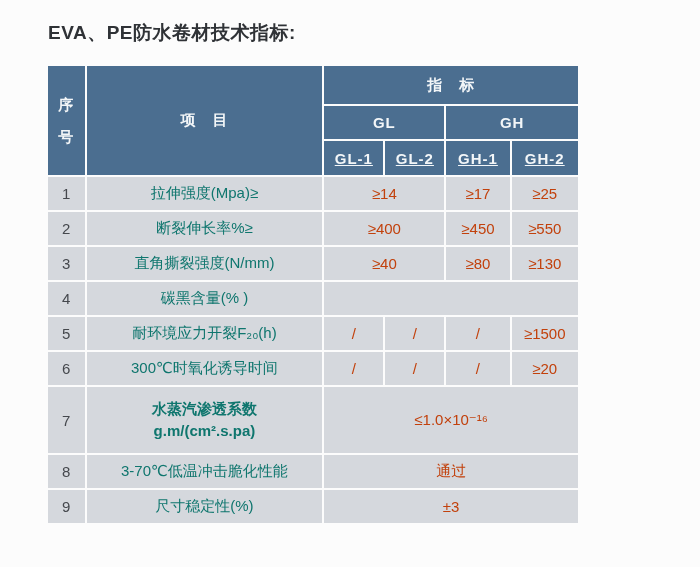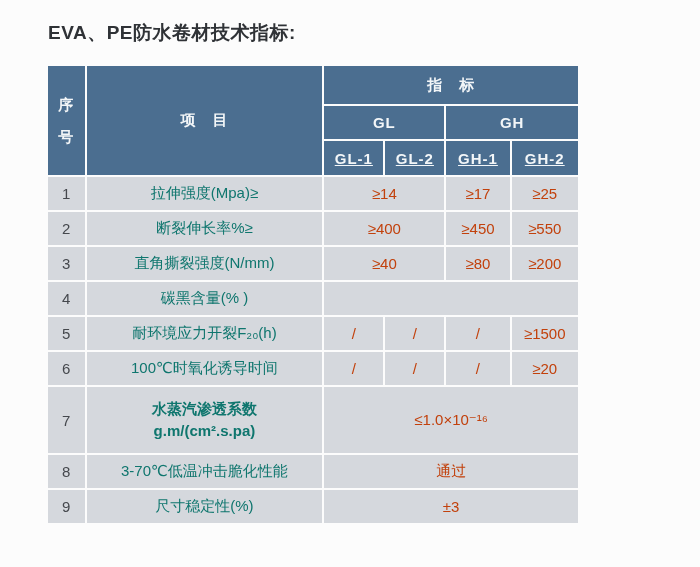--- a/index.html
+++ b/index.html
@@ -114,38 +114,38 @@
         <td class="item-cell">断裂伸长率%≥</td>
         <td class="val-cell" colspan="2">≥400</td>
         <td class="val-cell">≥450</td>
         <td class="val-cell">≥550</td>
       </tr>
       <tr class="r">
         <td class="num-cell">3</td>
         <td class="item-cell">直角撕裂强度(N/mm)</td>
         <td class="val-cell" colspan="2">≥40</td>
         <td class="val-cell">≥80</td>
-        <td class="val-cell">≥200</td>
+        <td class="val-cell">≥130</td>
       </tr>
       <tr class="r">
         <td class="num-cell">4</td>
         <td class="item-cell">碳黑含量(% )</td>
         <td class="val-cell" colspan="4"></td>
       </tr>
       <tr class="r">
         <td class="num-cell">5</td>
         <td class="item-cell">耐环境应力开裂F₂₀(h)</td>
         <td class="val-cell">/</td>
         <td class="val-cell">/</td>
         <td class="val-cell">/</td>
         <td class="val-cell">≥1500</td>
       </tr>
       <tr class="r">
         <td class="num-cell">6</td>
-        <td class="item-cell">100℃时氧化诱导时间</td>
+        <td class="item-cell">300℃时氧化诱导时间</td>
         <td class="val-cell">/</td>
         <td class="val-cell">/</td>
         <td class="val-cell">/</td>
         <td class="val-cell">≥20</td>
       </tr>
       <tr class="r-tall">
         <td class="num-cell">7</td>
         <td class="item-cell">
           <div class="two-line">水蒸汽渗透系数</div>
           <div class="two-line">g.m/(cm².s.pa)</div>

